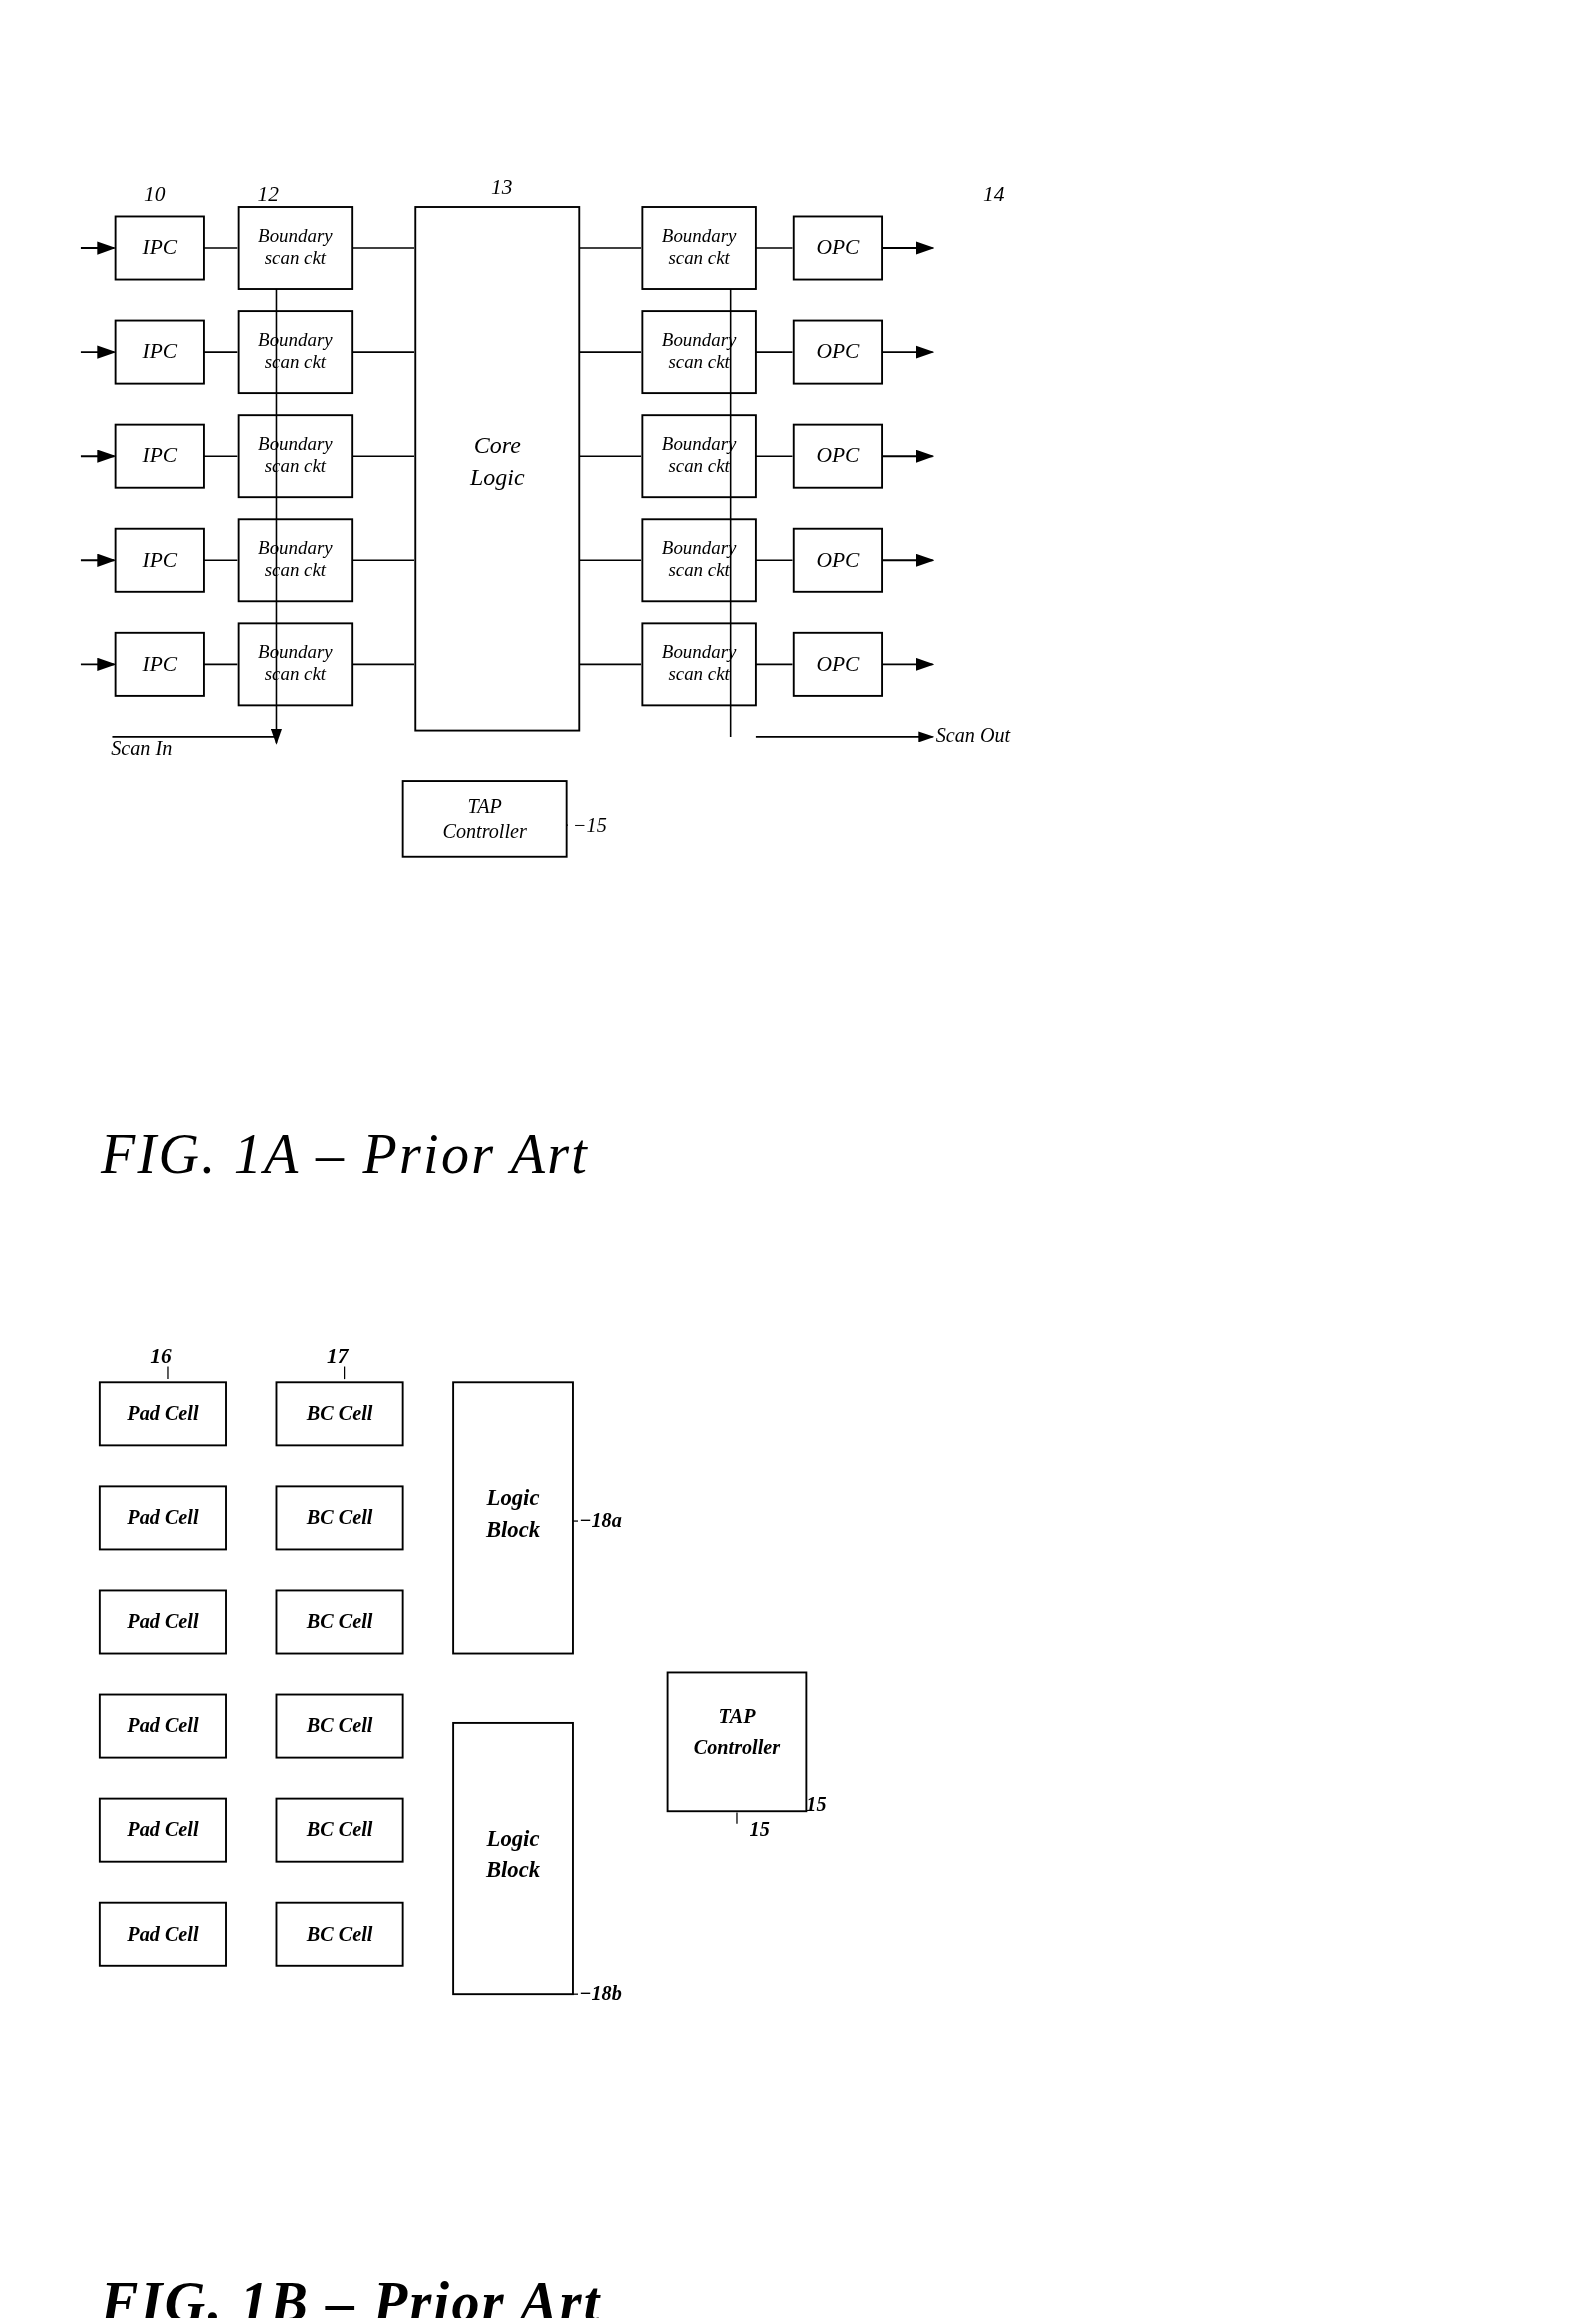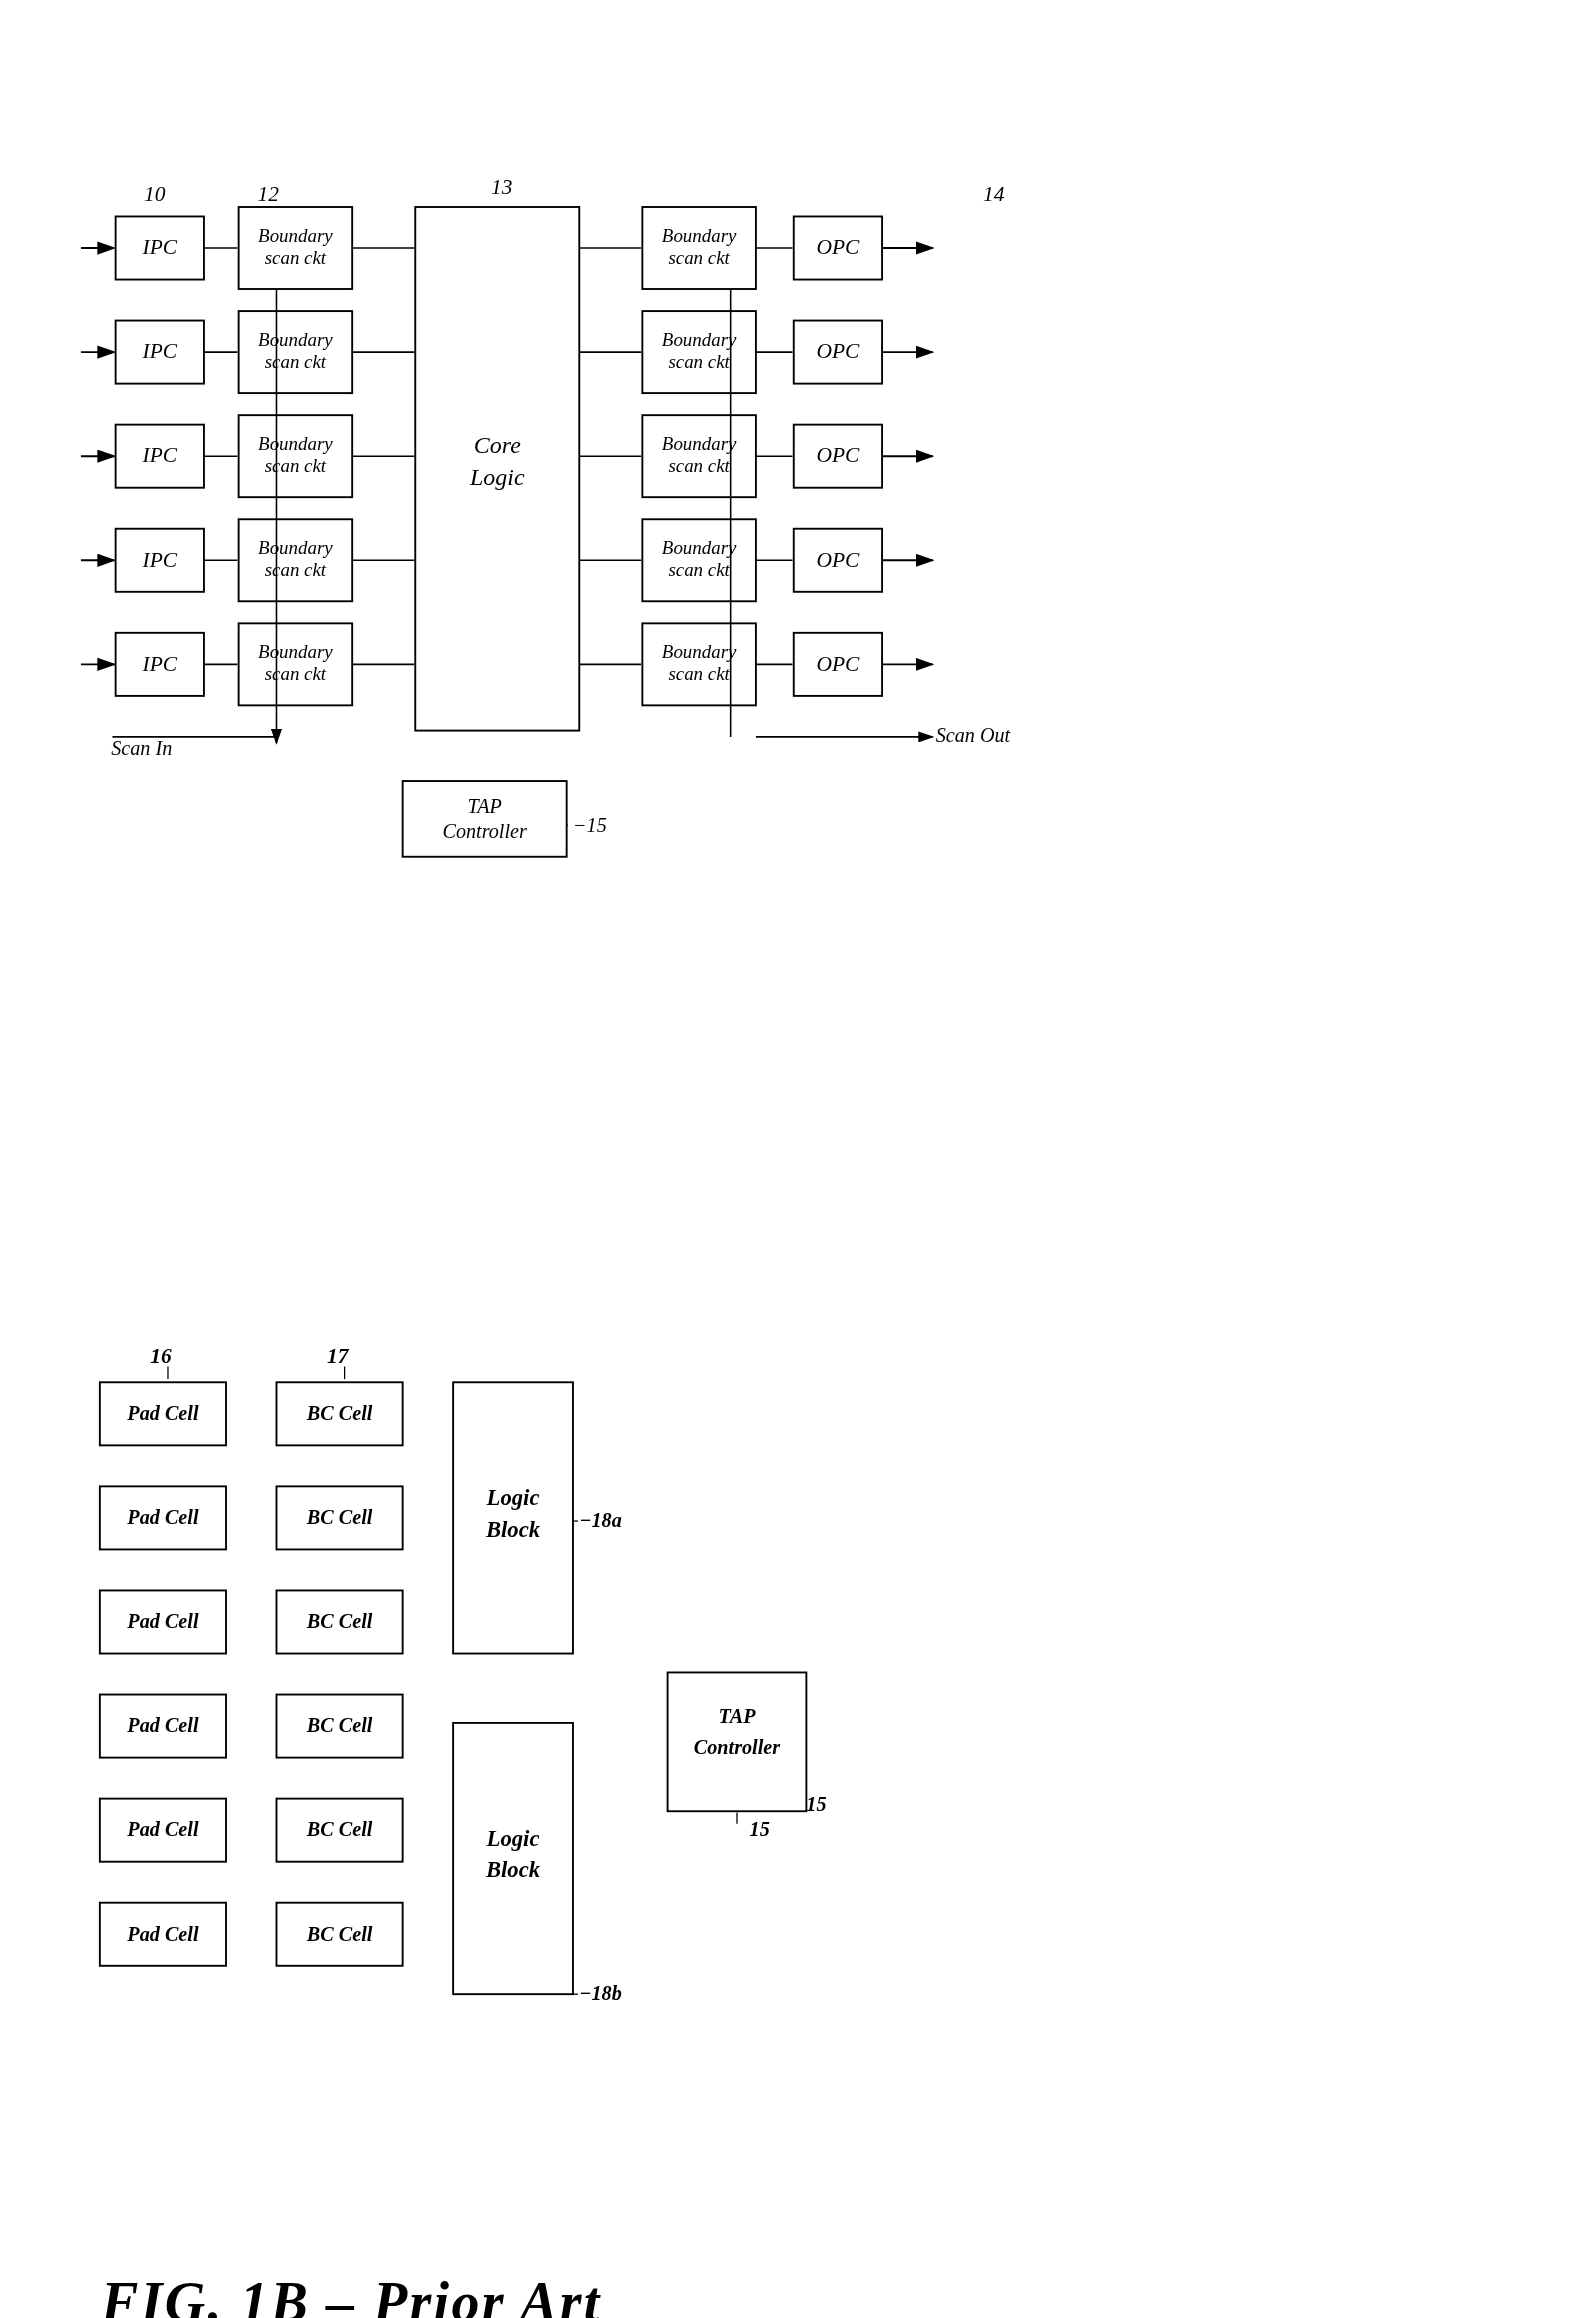--- a/index.html
+++ b/index.html
@@ -193,20 +193,21 @@
       <line x1="1060" y1="220" x2="1060" y2="930" stroke="black" stroke-width="2.5"></line>
 
       <rect x="540" y="1000" width="260" height="120" fill="white" stroke="black" stroke-width="3"></rect>
       <text x="670" y="1050" font-size="32" font-style="italic" font-family="Times New Roman" text-anchor="middle">TAP</text>
       <text x="670" y="1090" font-size="32" font-style="italic" font-family="Times New Roman" text-anchor="middle">Controller</text>
 
       <text x="810" y="1080" font-size="32" font-style="italic" font-family="Times New Roman">−15</text>
       <line x1="800" y1="1070" x2="802" y2="1070" stroke="black" stroke-width="2"></line>
     </svg>
 
+    <div style="position:absolute; bottom:-62px; left:39px; font-size:56px; font-style:italic; font-family:'Times New Roman',serif; letter-spacing:2.3px;">FIG. 1A – Prior Art</div>
   </div>
 
   <div class="fig1b" style="margin-top: 94px; font-weight: bold;">
     <svg class="diagram-svg" viewBox="0 0 2018 1350" xmlns="http://www.w3.org/2000/svg">
 
       <text x="140" y="70" font-size="34" font-style="italic" font-family="Times New Roman">16</text>
       <line x1="168" y1="75" x2="168" y2="95" stroke="black" stroke-width="2"></line>
 
       <text x="420" y="70" font-size="34" font-style="italic" font-family="Times New Roman">17</text>
       <line x1="448" y1="75" x2="448" y2="95" stroke="black" stroke-width="2"></line>

